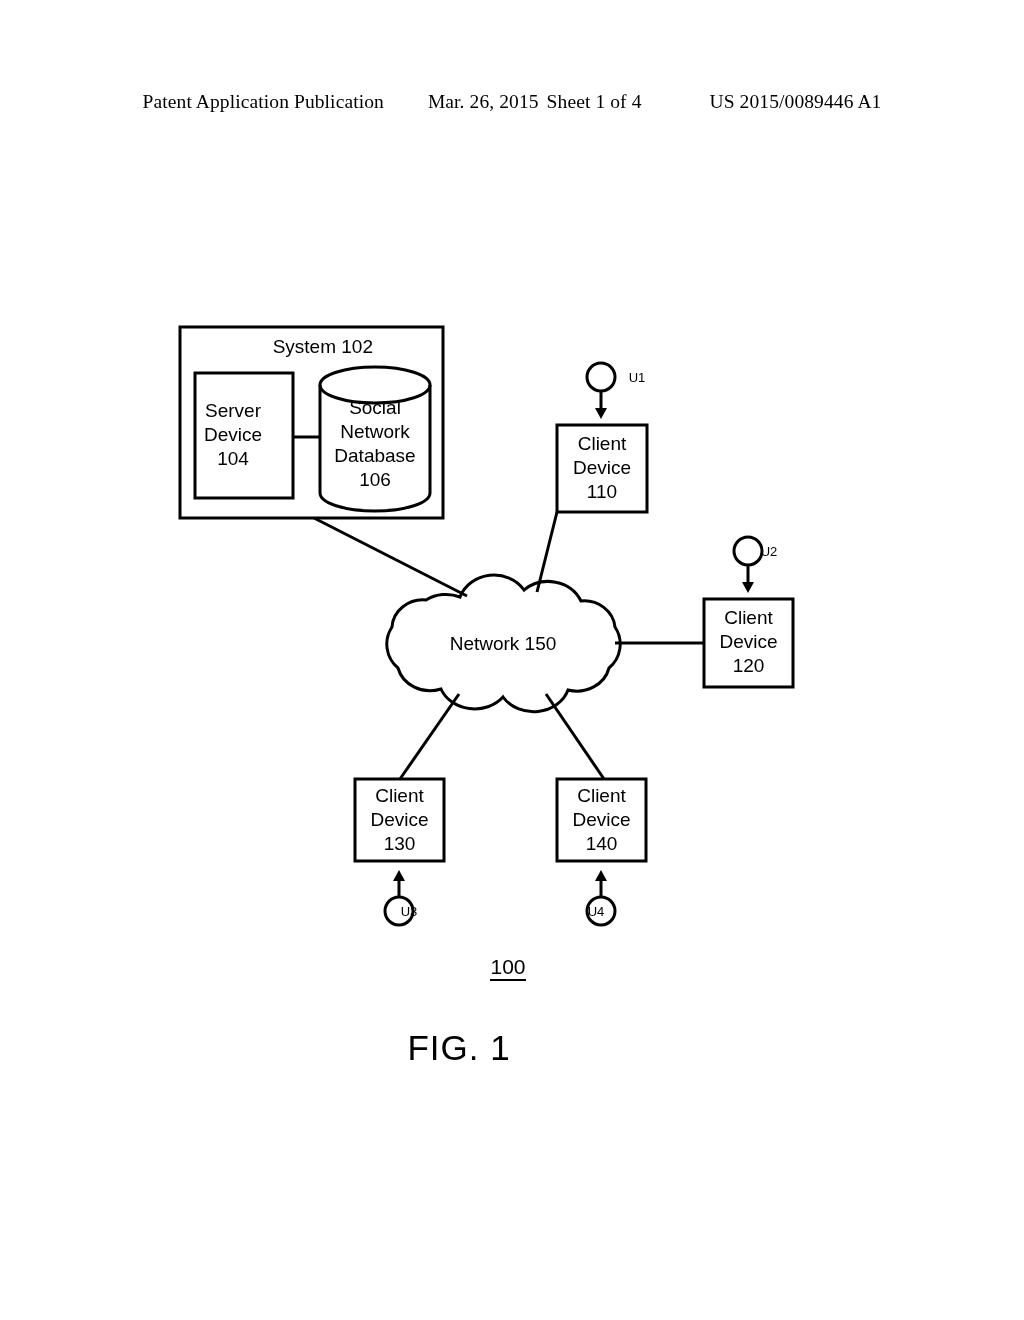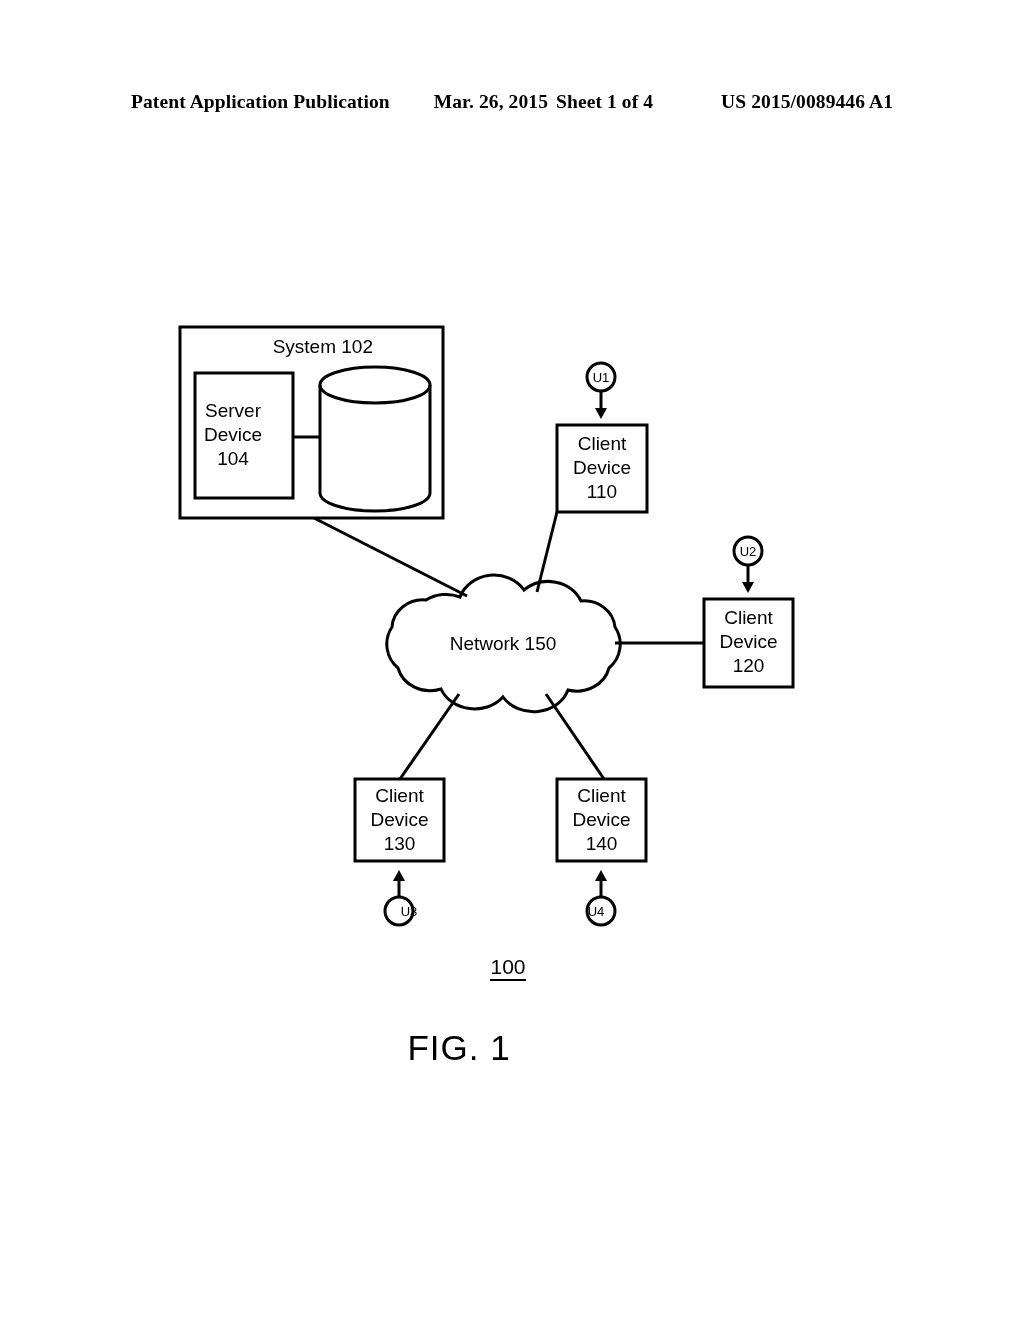--- a/index.html
+++ b/index.html
@@ -20,21 +20,21 @@
   #page-header {
     position: absolute;
     left: 0;
     top: 84px;
     width: 1024px;
     height: 36px;
     display: flex;
     align-items: center;
     justify-content: center;
     font-family: "Liberation Serif", serif;
-    font-weight: bold;
+    font-weight: normal;
     font-size: 19.5px;
     letter-spacing: 0.1px;
     white-space: nowrap;
   }
   #page-header .hdr-pub { margin-right: 44px; }
   #page-header .hdr-date { margin-right: 8px; }
   #page-header .hdr-sheet { margin-right: 68px; }
 
   
   #figure-canvas {
@@ -171,41 +171,45 @@
 
     </g>
   </svg>
 
   <div class="dlabel left-align" style="left:193px; top:335px; width:180px;">System 102</div>
 
   <div class="dlabel" style="left:195px; top:399px; width:76px;">Server
 Device
 104</div>
 
+  <div class="dlabel" style="left:320px; top:396px; width:110px;">Social
+Network
+Database
+106</div>
 
   <div class="dlabel" style="left:403px; top:632px; width:200px;">Network 150</div>
 
   <div class="dlabel" style="left:557px; top:432px; width:90px;">Client
 Device
 110</div>
 
   <div class="dlabel" style="left:704px; top:606px; width:89px;">Client
 Device
 120</div>
 
   <div class="dlabel" style="left:355px; top:784px; width:89px;">Client
 Device
 130</div>
 
   <div class="dlabel" style="left:557px; top:784px; width:89px;">Client
 Device
 140</div>
 
-  <div class="ucircle-label" style="left:587px; top:371px; width:28px;">U1</div>
-  <div class="ucircle-label" style="left:734px; top:545px; width:28px;">U2</div>
+  <div class="ucircle-label" style="left:587px; top:371px; width:28px;padding-left:36px;">U1</div>
+  <div class="ucircle-label" style="left:734px; top:545px; width:28px;padding-left:21px;">U2</div>
   <div class="ucircle-label" style="left:385px; top:905px; width:48px;">U3</div>
   <div class="ucircle-label" style="left:587px; top:905px; width:18px;">U4</div>
 
   <div id="fig-number">
     <span>100</span>
   </div>
 
   <div id="fig-caption">FIG. 1</div>
 
 </div>

